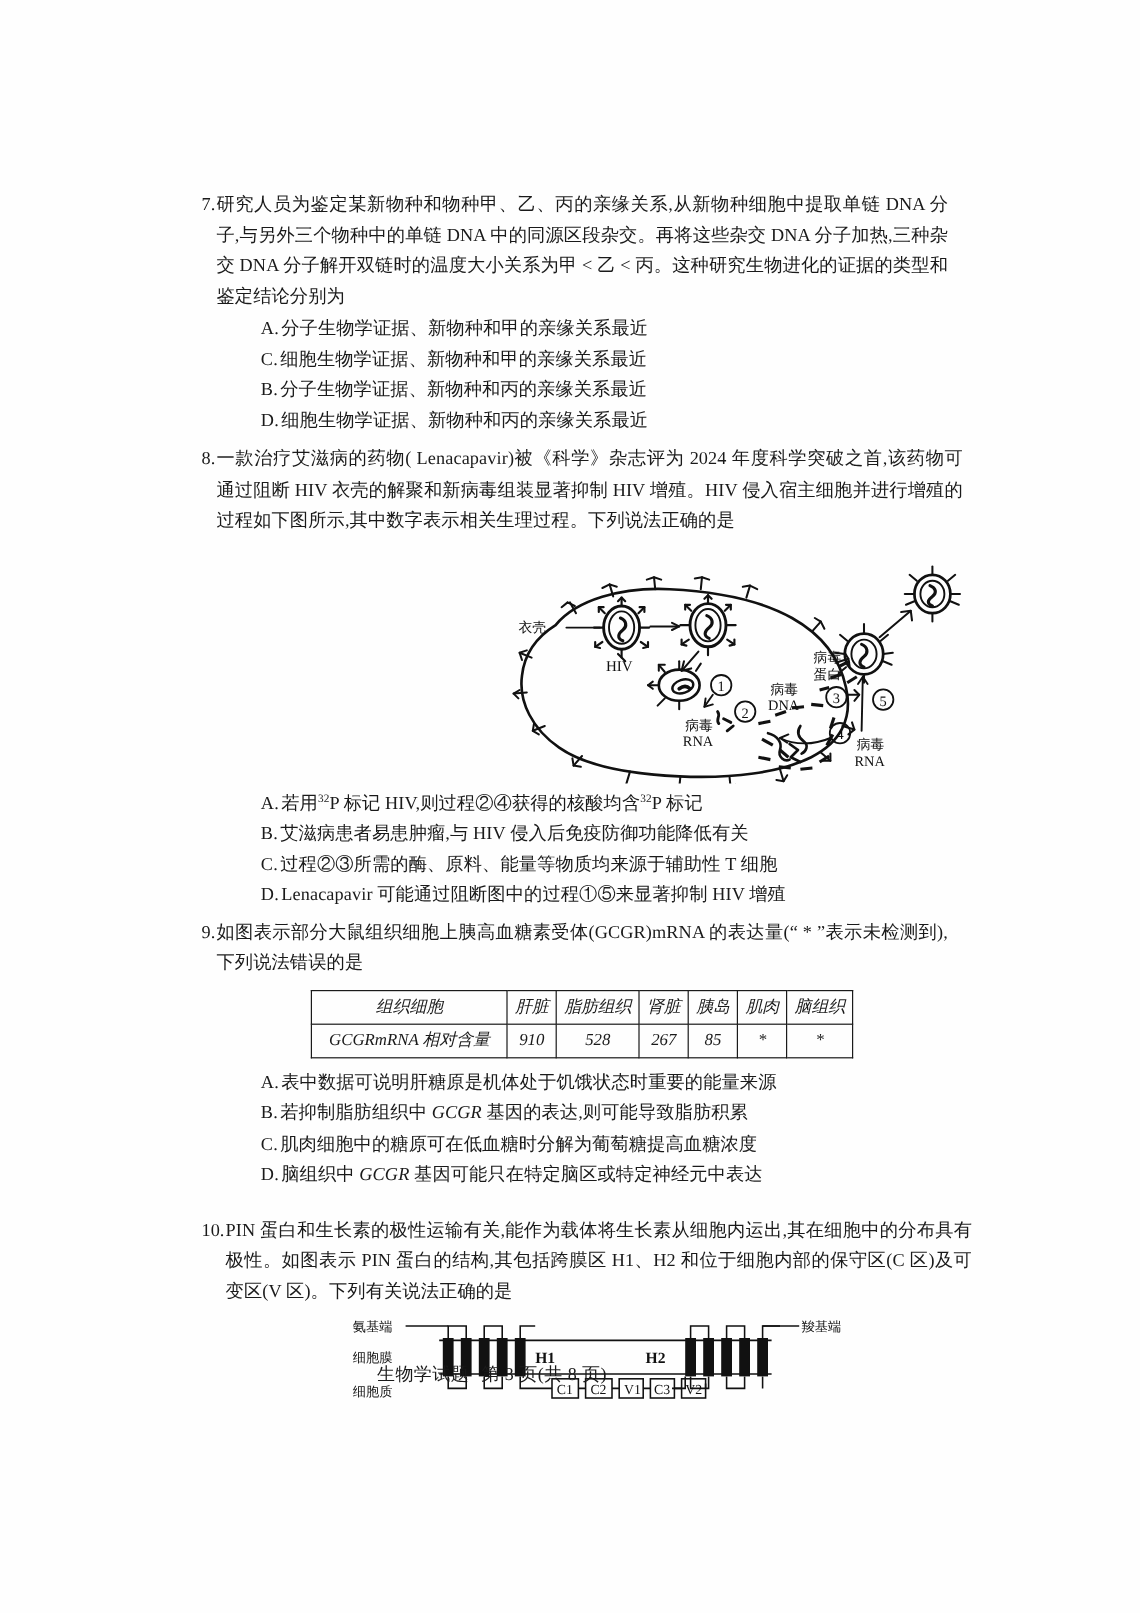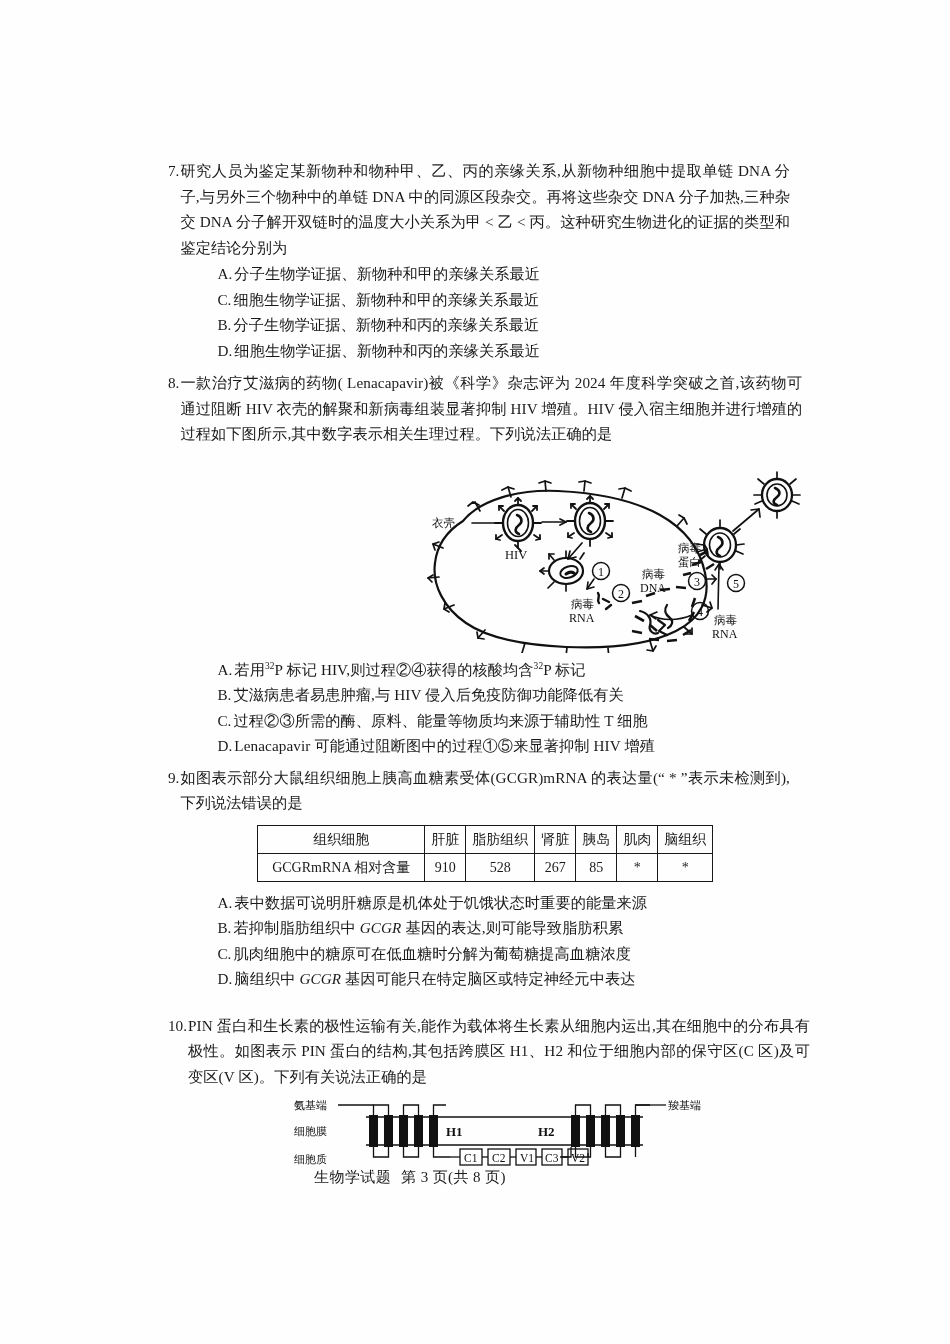--- a/index.html
+++ b/index.html
@@ -92,20 +92,21 @@
     font-size: 14px;
     border: 1.4px solid #1a1a1a;
   }
   table.data td {
     border: 1px solid #1a1a1a;
     text-align: center;
     padding: 5px 6px;
     white-space: nowrap;
     font-size: 14px;
     line-height: 17px;
+    font-style: italic;
   }
   table.data td.rowhead {
     padding: 5px 14px;
   }
   
   .fig-pin {
     position: relative;
     width: 622px;
     height: 92px;
     margin: 4px 0 0 0;
@@ -113,21 +114,20 @@
   .fig-pin svg { position: absolute; left: 0; top: 0; }
   
   .footer {
     position: absolute;
     left: 0;
     top: 1136px;
     width: 820px;
     text-align: center;
     font-size: 15px;
     letter-spacing: 0.4px;
-    margin-top: 32px;
   }
   .footer .sp { display: inline-block; width: 10px; }
 </style>
 </head>
 <body>
 
 <div class="page">
   <div class="content">
 
     <div class="q-block">

